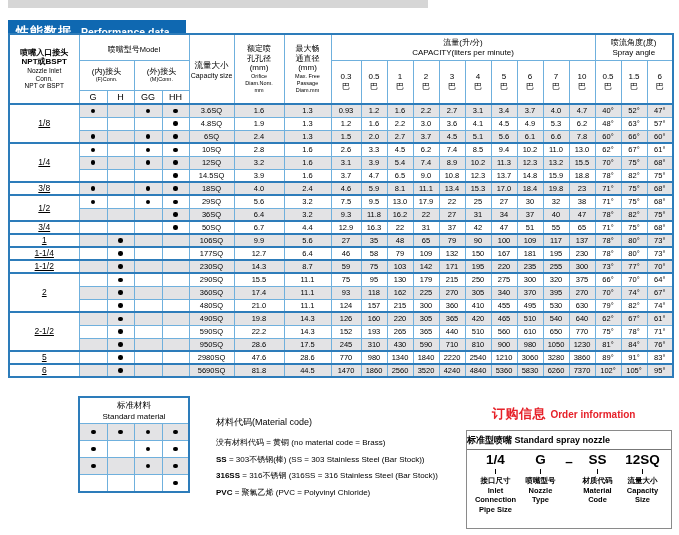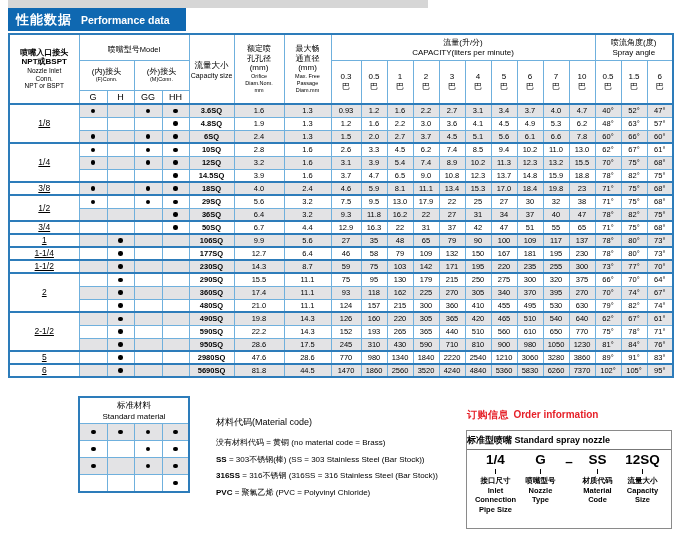--- a/index.html
+++ b/index.html
@@ -1,39 +1,39 @@
 <!DOCTYPE html>
 <html><head>
 <meta charset="utf-8">
 <style>
   html,body { margin:0; padding:0; background:#fff; }
   .canvas { position:relative; width:679px; height:535px; background:#ffffff;
             font-family:"Liberation Sans", sans-serif; color:#000; overflow:hidden; }
 
   .top-strip { position:absolute; left:8px; top:0; width:420px; height:8px; background:#d6d6d6; }
 
-  .title-bar { position:absolute; left:8px; top:8px; width:178px; height:23px; background:#0f68b1;
+  .title-bar { position:absolute; left:8px; top:20px; width:178px; height:23px; background:#0f68b1;
                color:#fff; display:flex; align-items:center; gap:9px; padding-left:8px; box-sizing:border-box; }
   .title-zh { font-size:13px; font-weight:bold; letter-spacing:1px; }
   .title-en { font-size:10.5px; font-weight:bold; }
 
   table.main { position:absolute; left:8px; top:33px; border-collapse:collapse; table-layout:fixed;
                border:2px solid #2d7cba; background:#fff; }
   .main th, .main td { border:1px solid #6fb0dd; padding:0; text-align:center; vertical-align:middle;
                        background:#fff; overflow:hidden; }
   .main thead th { font-weight:normal; }
   .main thead tr:nth-child(1) { height:26px; }
   .main thead tr:nth-child(2) { height:30px; }
   .main thead tr:nth-child(3) { height:14px; }
   .main tbody tr { height:13px; }
   .main tbody td { font-size:7.5px; line-height:1; }
   .main tbody tr.alt td { background:#e3e3e5; }
   .main tbody td.inlet { background:#fff !important; font-size:8.5px;text-decoration:underline; }
   .main tbody tr.gs td { border-top:2px solid #2d7cba; }
-  .main tbody td.size { font-weight:bold; }
+  .main tbody td.size { font-weight:normal; }
 
   .hzh  { font-size:8px; font-weight:bold; line-height:1.2; }
   .hzh2 { font-size:8px; line-height:1.2; }
   .hen  { font-size:6.5px; line-height:1.2; }
   .hen-sm { font-size:5.5px; line-height:1.25; }
   .bar-cell { font-size:8px; line-height:1.25; }
   .gcol { font-weight:bold; font-size:9px; }
 
   .dot { width:4.5px; height:4.5px; border-radius:50%; background:#000; margin:0 auto; }
 
@@ -43,21 +43,21 @@
   .mat th { height:25px; font-weight:normal; }
   .mat td { height:16px; }
   .mat tr.alt td { background:#e3e3e5; }
 
   .codes { position:absolute; left:216px; top:416px; width:255px; }
   .codes .ctitle { font-size:9px; margin-bottom:6px; }
   .codes .line { font-size:8px; line-height:16.5px; white-space:nowrap; }
   .codes .code-b { font-weight:bold; }
 
   .order-title { position:absolute; left:467px; top:404px; color:#e62129; white-space:nowrap; }
-  .order-title .zh { font-size:10px; font-weight:bold; letter-spacing:0.5px; }
+  .order-title .zh { font-size:13px; font-weight:bold; letter-spacing:0.5px;margin-left:25px; }
   .order-title .en { font-size:10px; font-weight:bold; }
 
   .order-box { position:absolute; left:466px; top:430px; width:206px; height:99px;
                border:1px solid #8a8a8a; box-sizing:border-box; background:#fff; }
   .order-box .hd { font-size:9px; font-weight:bold; padding:3px 0 2px;
                    border-bottom:1px solid #777; }
   .parts { display:flex; padding:3px 6px 0; align-items:flex-start; }
   .part { flex:1; display:flex; flex-direction:column; align-items:center; }
   .part .code { font-size:13.5px; font-weight:bold; line-height:1.1; }
   .part .tick { width:1px; height:5px; background:#000; margin:1px 0 2px; }

